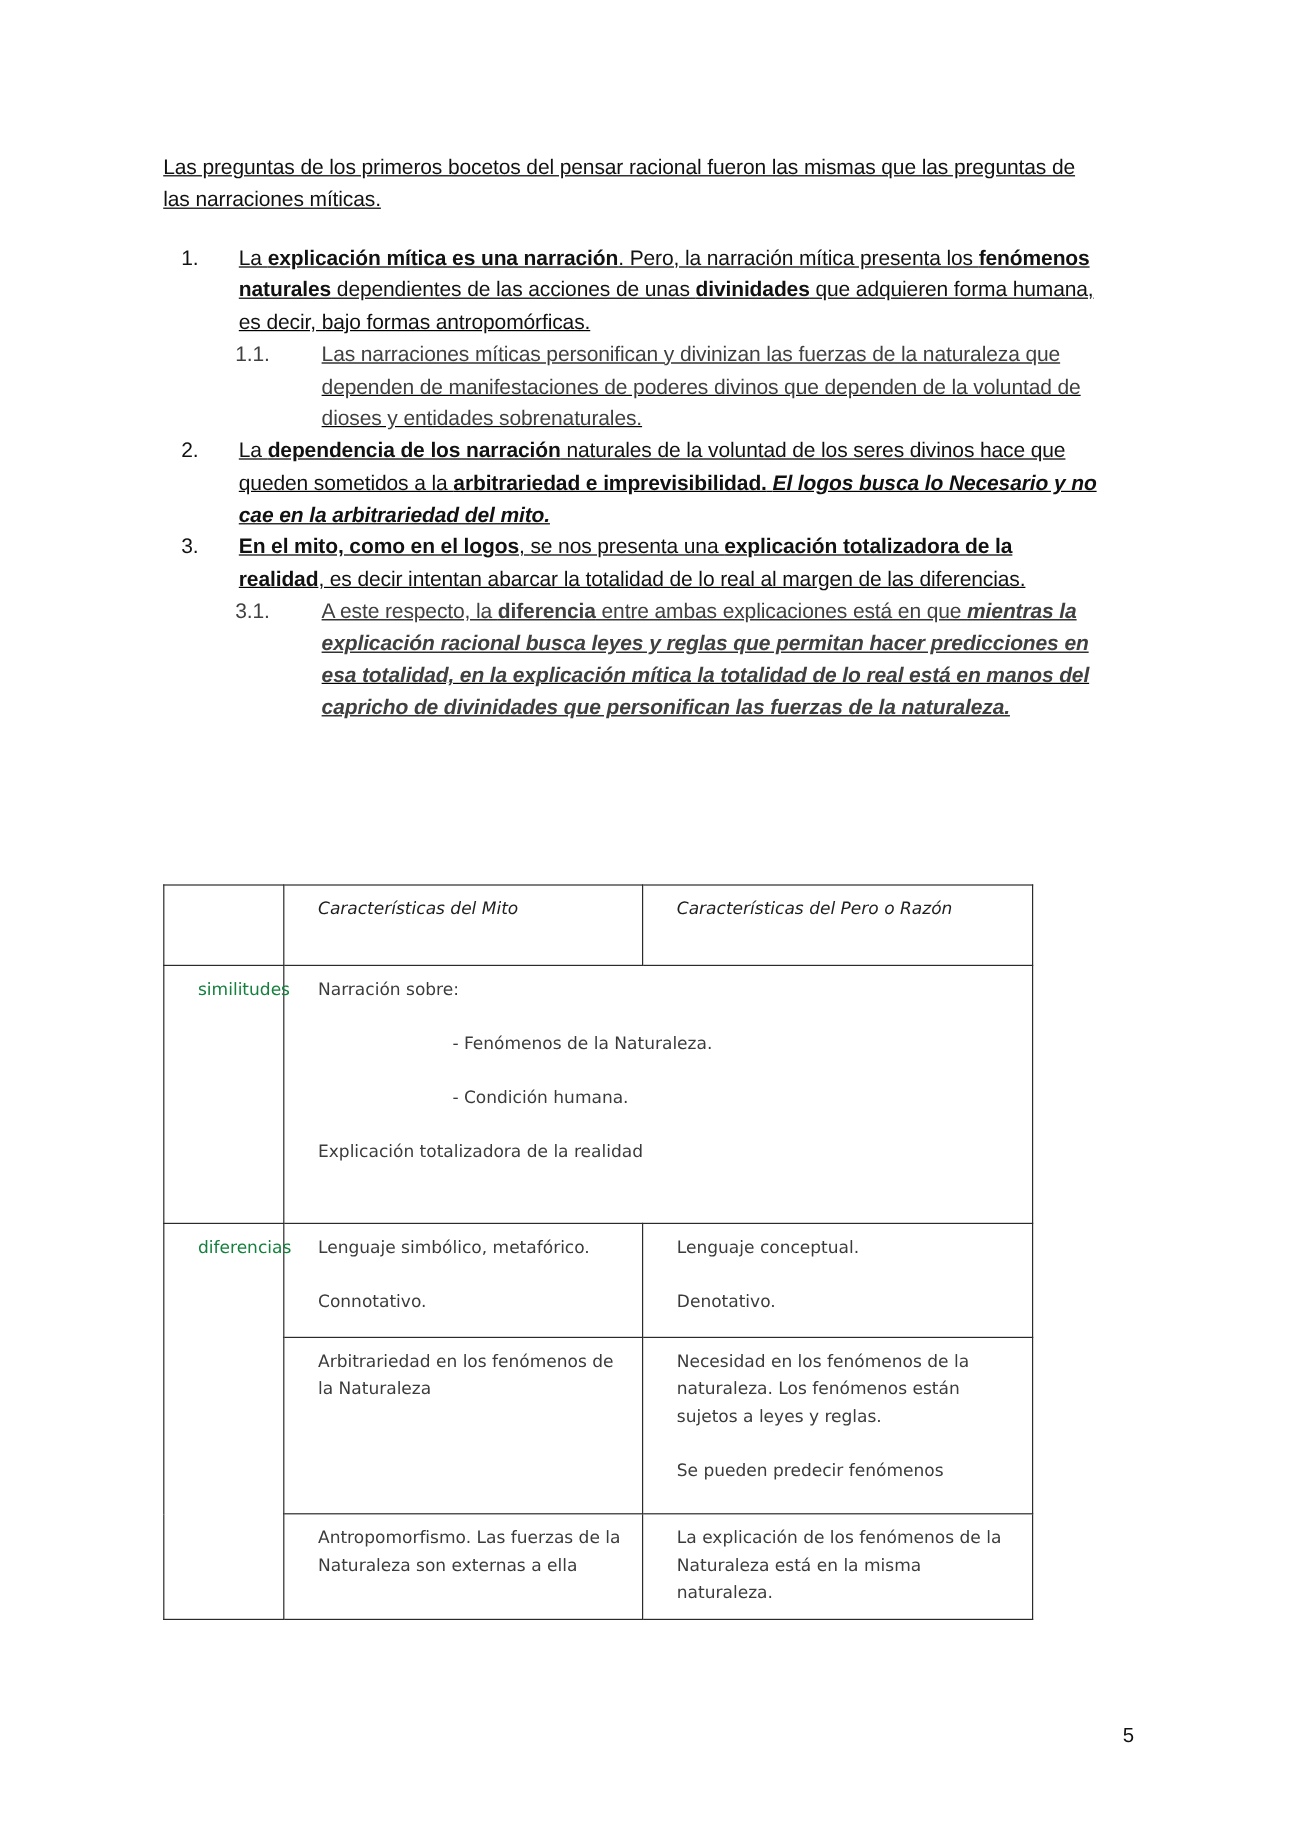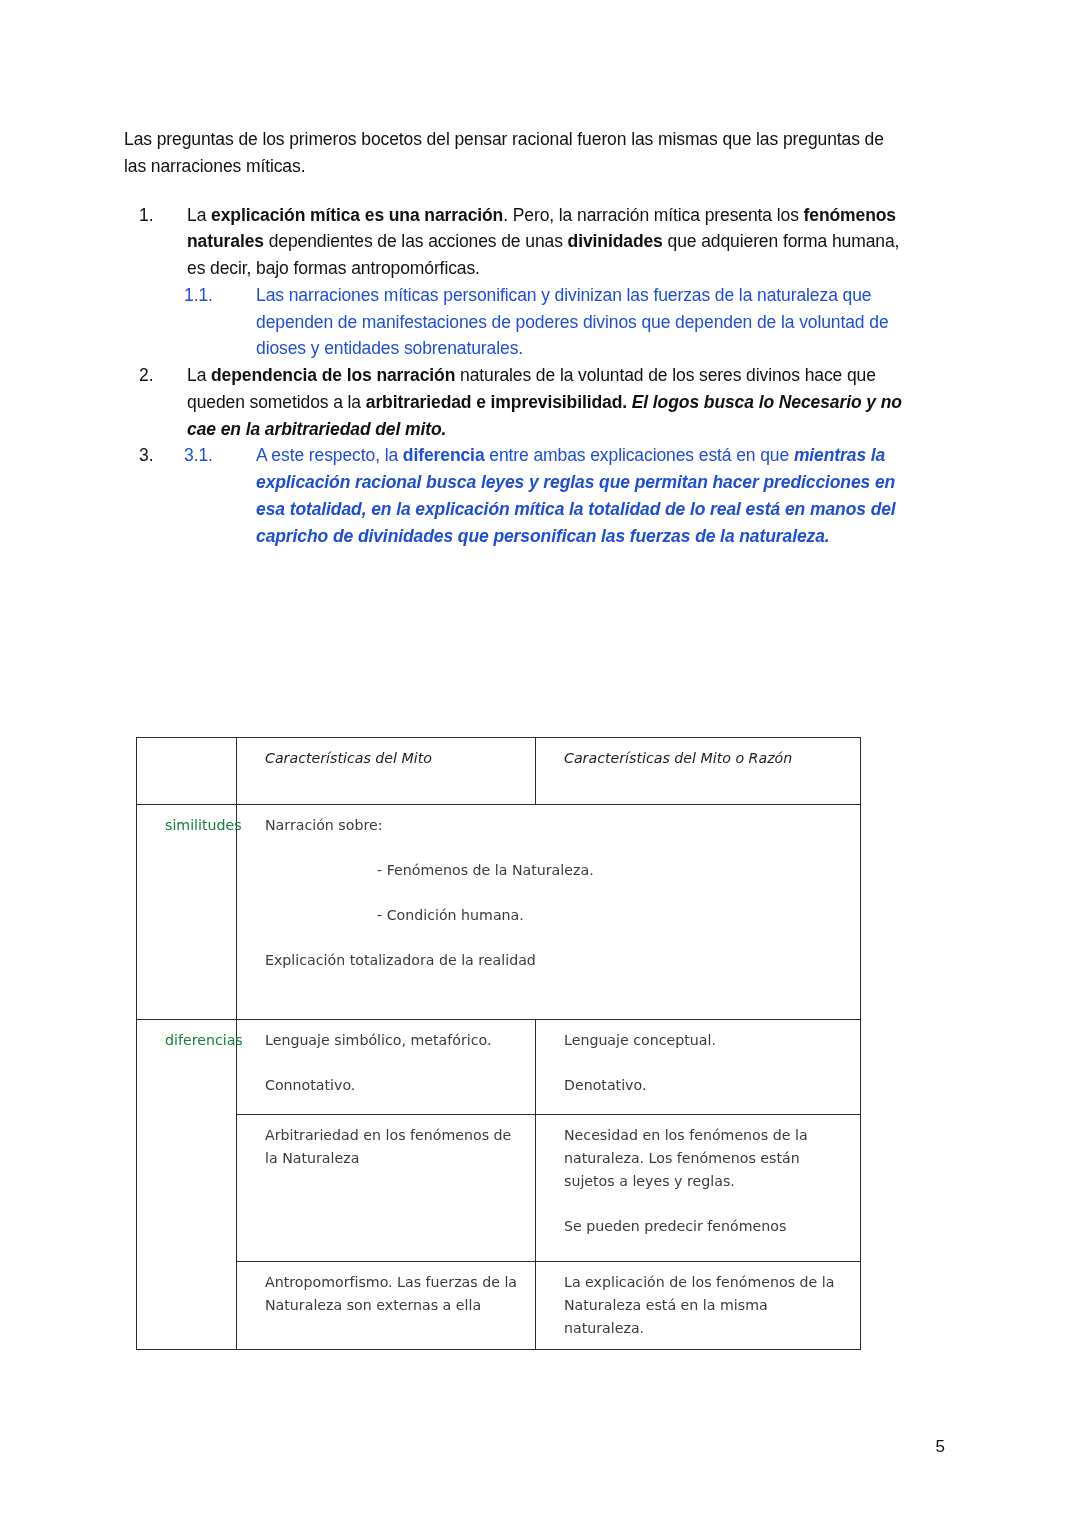--- a/index.html
+++ b/index.html
@@ -12,23 +12,24 @@
     position: relative;
     width: 1080px;
     height: 1525px;
     background: #ffffff;
     overflow: hidden;
     font-family: "Liberation Sans", sans-serif;
     color: #000000;
   }
   .content {
     position: absolute;
-    left: 124px;
+    left: 136px;
     top: 126px;
     width: 780px;
+    text-decoration: underline;
   }
 
   
   .para {
     font-size: 17.5px;
     line-height: 1.53;
     margin: 0 0 22px 0;
     color: #111111;
     letter-spacing: -0.1px;
   }
@@ -52,21 +53,21 @@
     left: 15px;
     top: 0;
     width: 44px;
     text-align: left;
     font-size: 17.5px;
   }
   .sub .li2 {
     position: relative;
     font-size: 17.5px;
     line-height: 1.53;
-    color: #1d4ed8;
+    color: #404040;
     padding-left: 132px;  
     letter-spacing: -0.1px;
   }
   .sub .li2 > .num2 {
     position: absolute;
     left: 60px;
     top: 0;
     width: 66px;
     text-align: left;
     font-size: 17.5px;
@@ -158,20 +159,21 @@
         </div>
       </div>
 
       <div class="li">
         <span class="num">2.</span>
         <span><span>La </span><b>dependencia de los narración</b><span> naturales de la voluntad de los seres divinos hace que queden sometidos a la </span><b>arbitrariedad e imprevisibilidad.</b><span> </span><span class="bi">El logos busca lo Necesario y no cae en la arbitrariedad del mito.</span></span>
       </div>
 
       <div class="li">
         <span class="num">3.</span>
+        <span><b>En el mito, como en el logos</b><span>, se nos presenta una </span><b>explicación totalizadora de la realidad</b><span>, es decir intentan abarcar la totalidad de lo real al margen de las diferencias.</span></span>
       </div>
       <div class="sub">
         <div class="li2">
           <span class="num2">3.1.</span>
           <span><span>A este respecto, la </span><b>diferencia</b><span> entre ambas explicaciones está en que </span><span class="bi">mientras la explicación racional busca leyes y reglas que permitan hacer predicciones en esa totalidad, en la explicación mítica la totalidad de lo real está en manos del capricho de divinidades que personifican las fuerzas de la naturaleza.</span></span>
         </div>
       </div>
 
     </div>
   </div>
@@ -180,21 +182,21 @@
     <table class="cmp">
       <colgroup>
           <col class="c1">
           <col class="c2">
           <col class="c3">
         </colgroup>
       <thead>
         <tr>
           <th class="hd"></th>
           <th class="hd">Características del Mito</th>
-          <th class="hd">Características del Mito o Razón</th>
+          <th class="hd">Características del Pero o Razón</th>
         </tr>
       </thead>
       <tbody>
 
         <tr>
           <td class="rowlabel">similitudes</td>
           <td class="simcell" colspan="2">
             <p class="cellline">Narración sobre:</p>
             <p class="cellline dash-line">- Fenómenos de la Naturaleza.</p>
             <p class="cellline dash-line">- Condición humana.</p>

